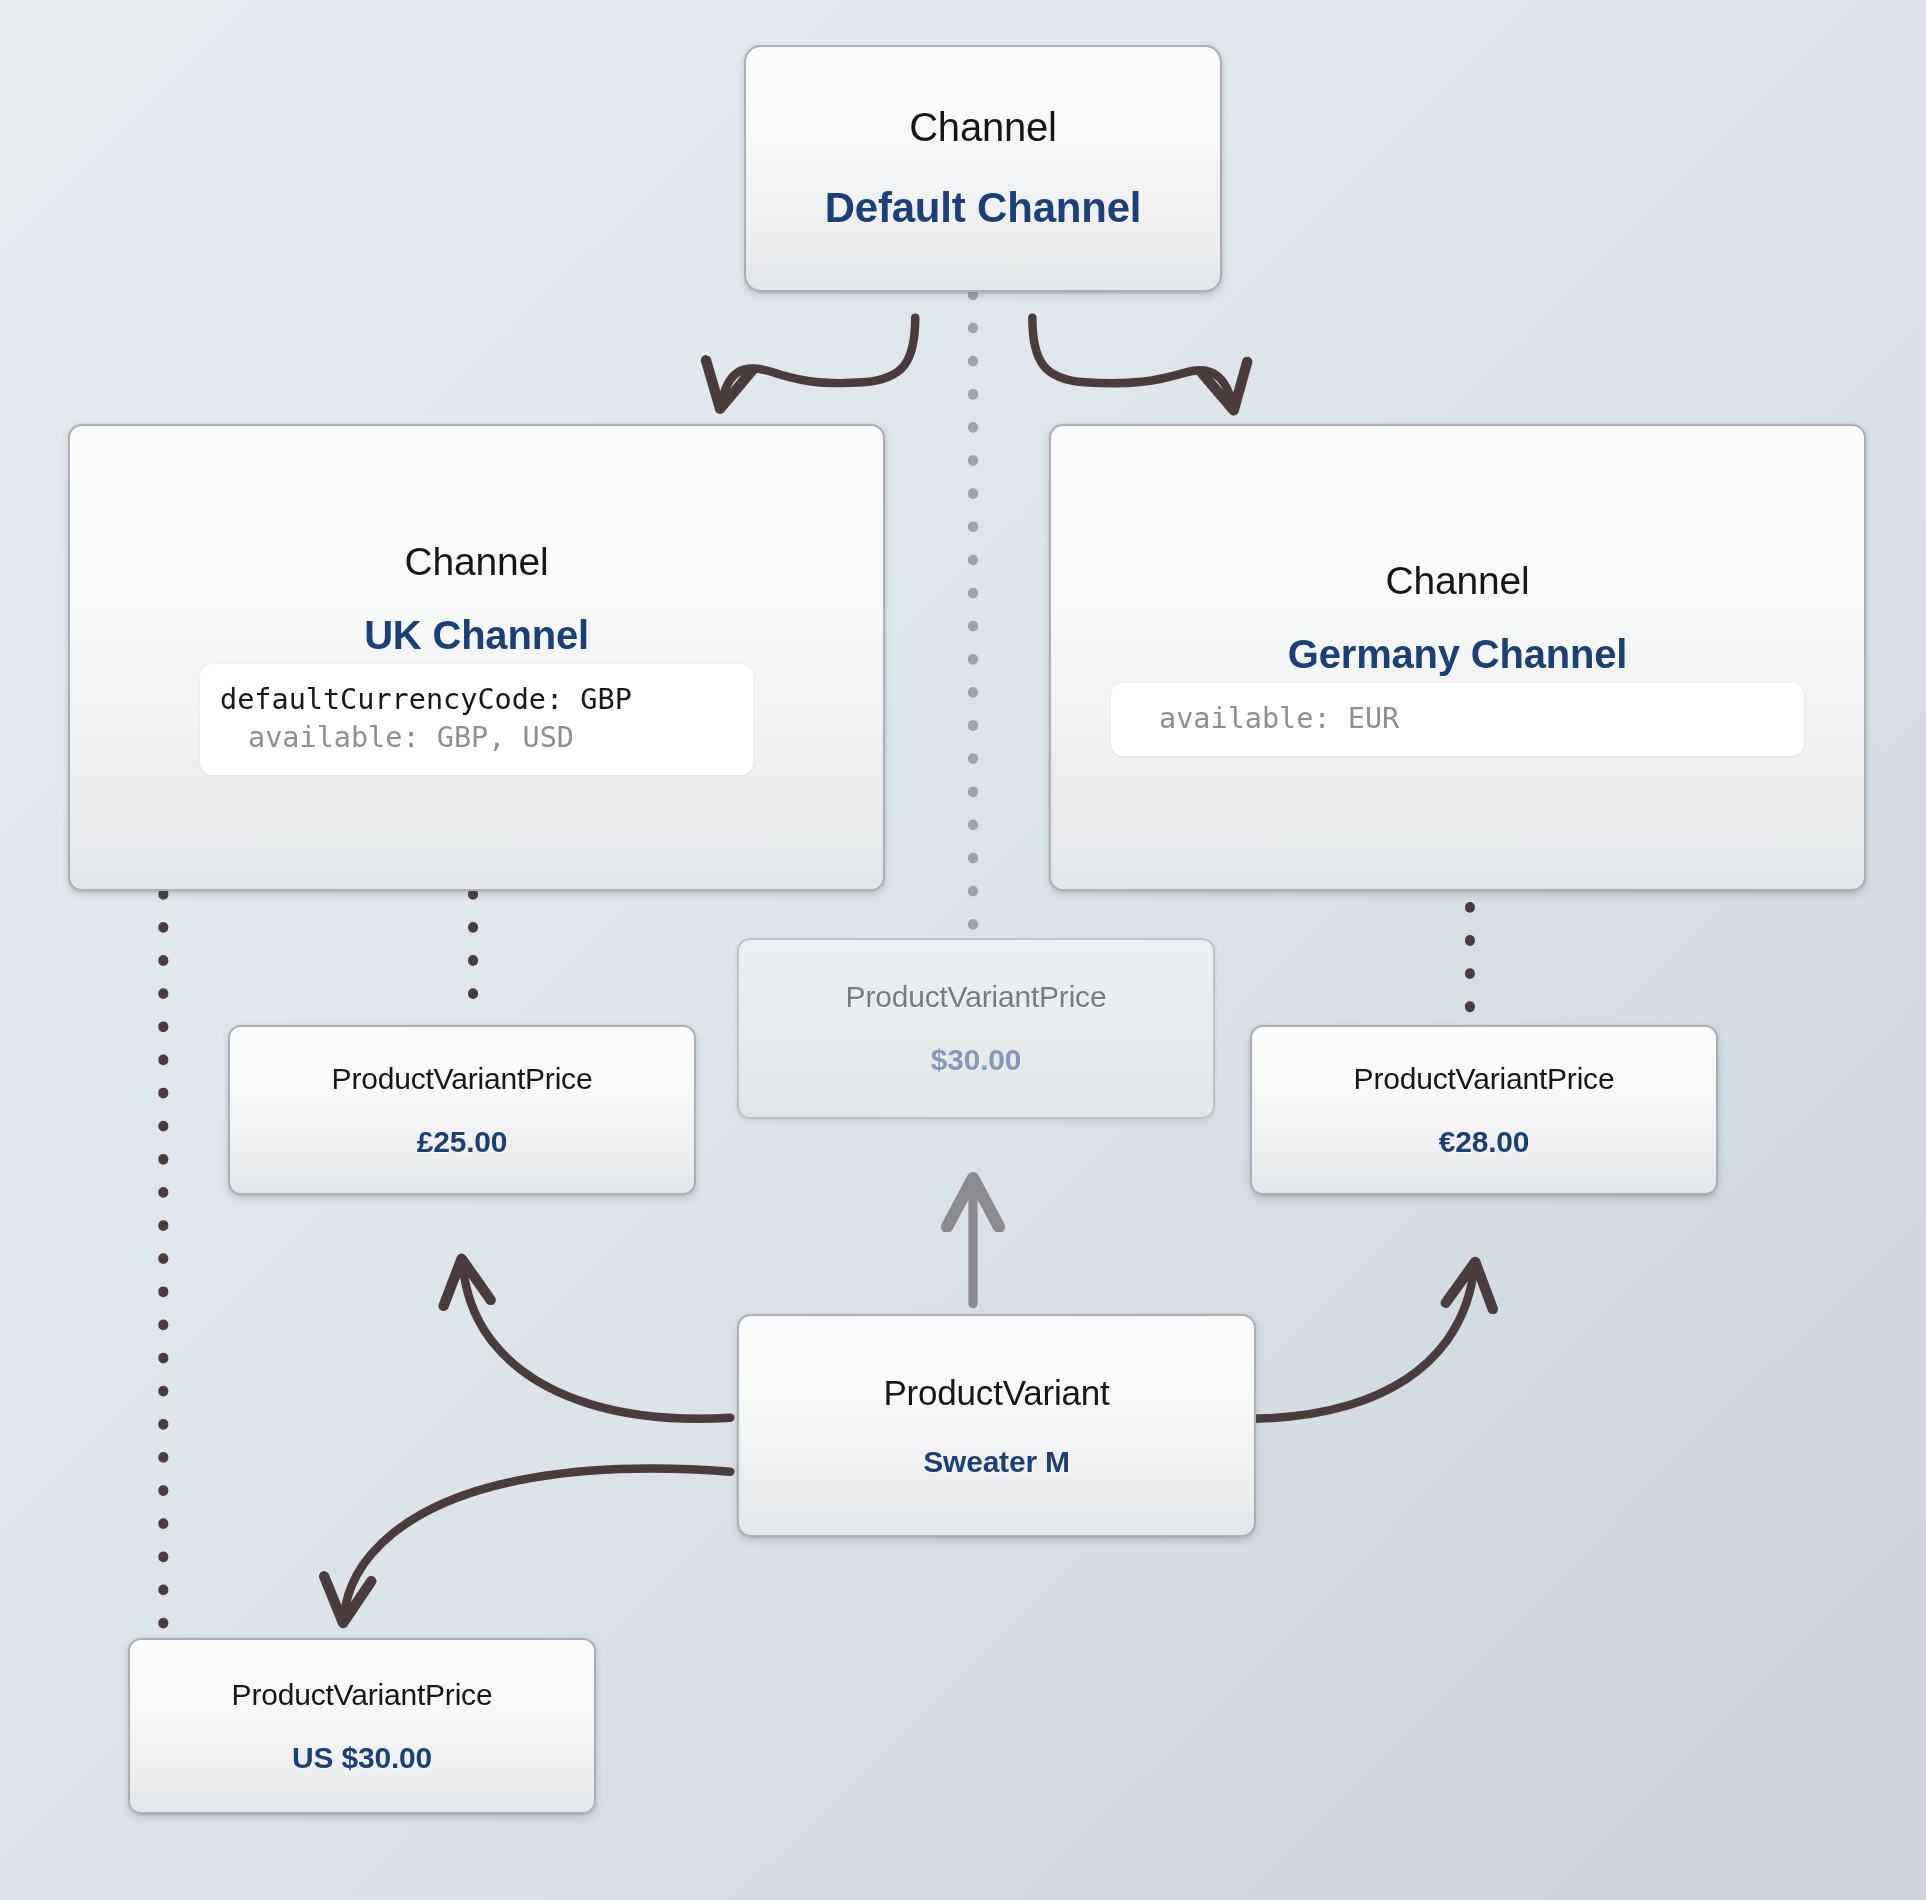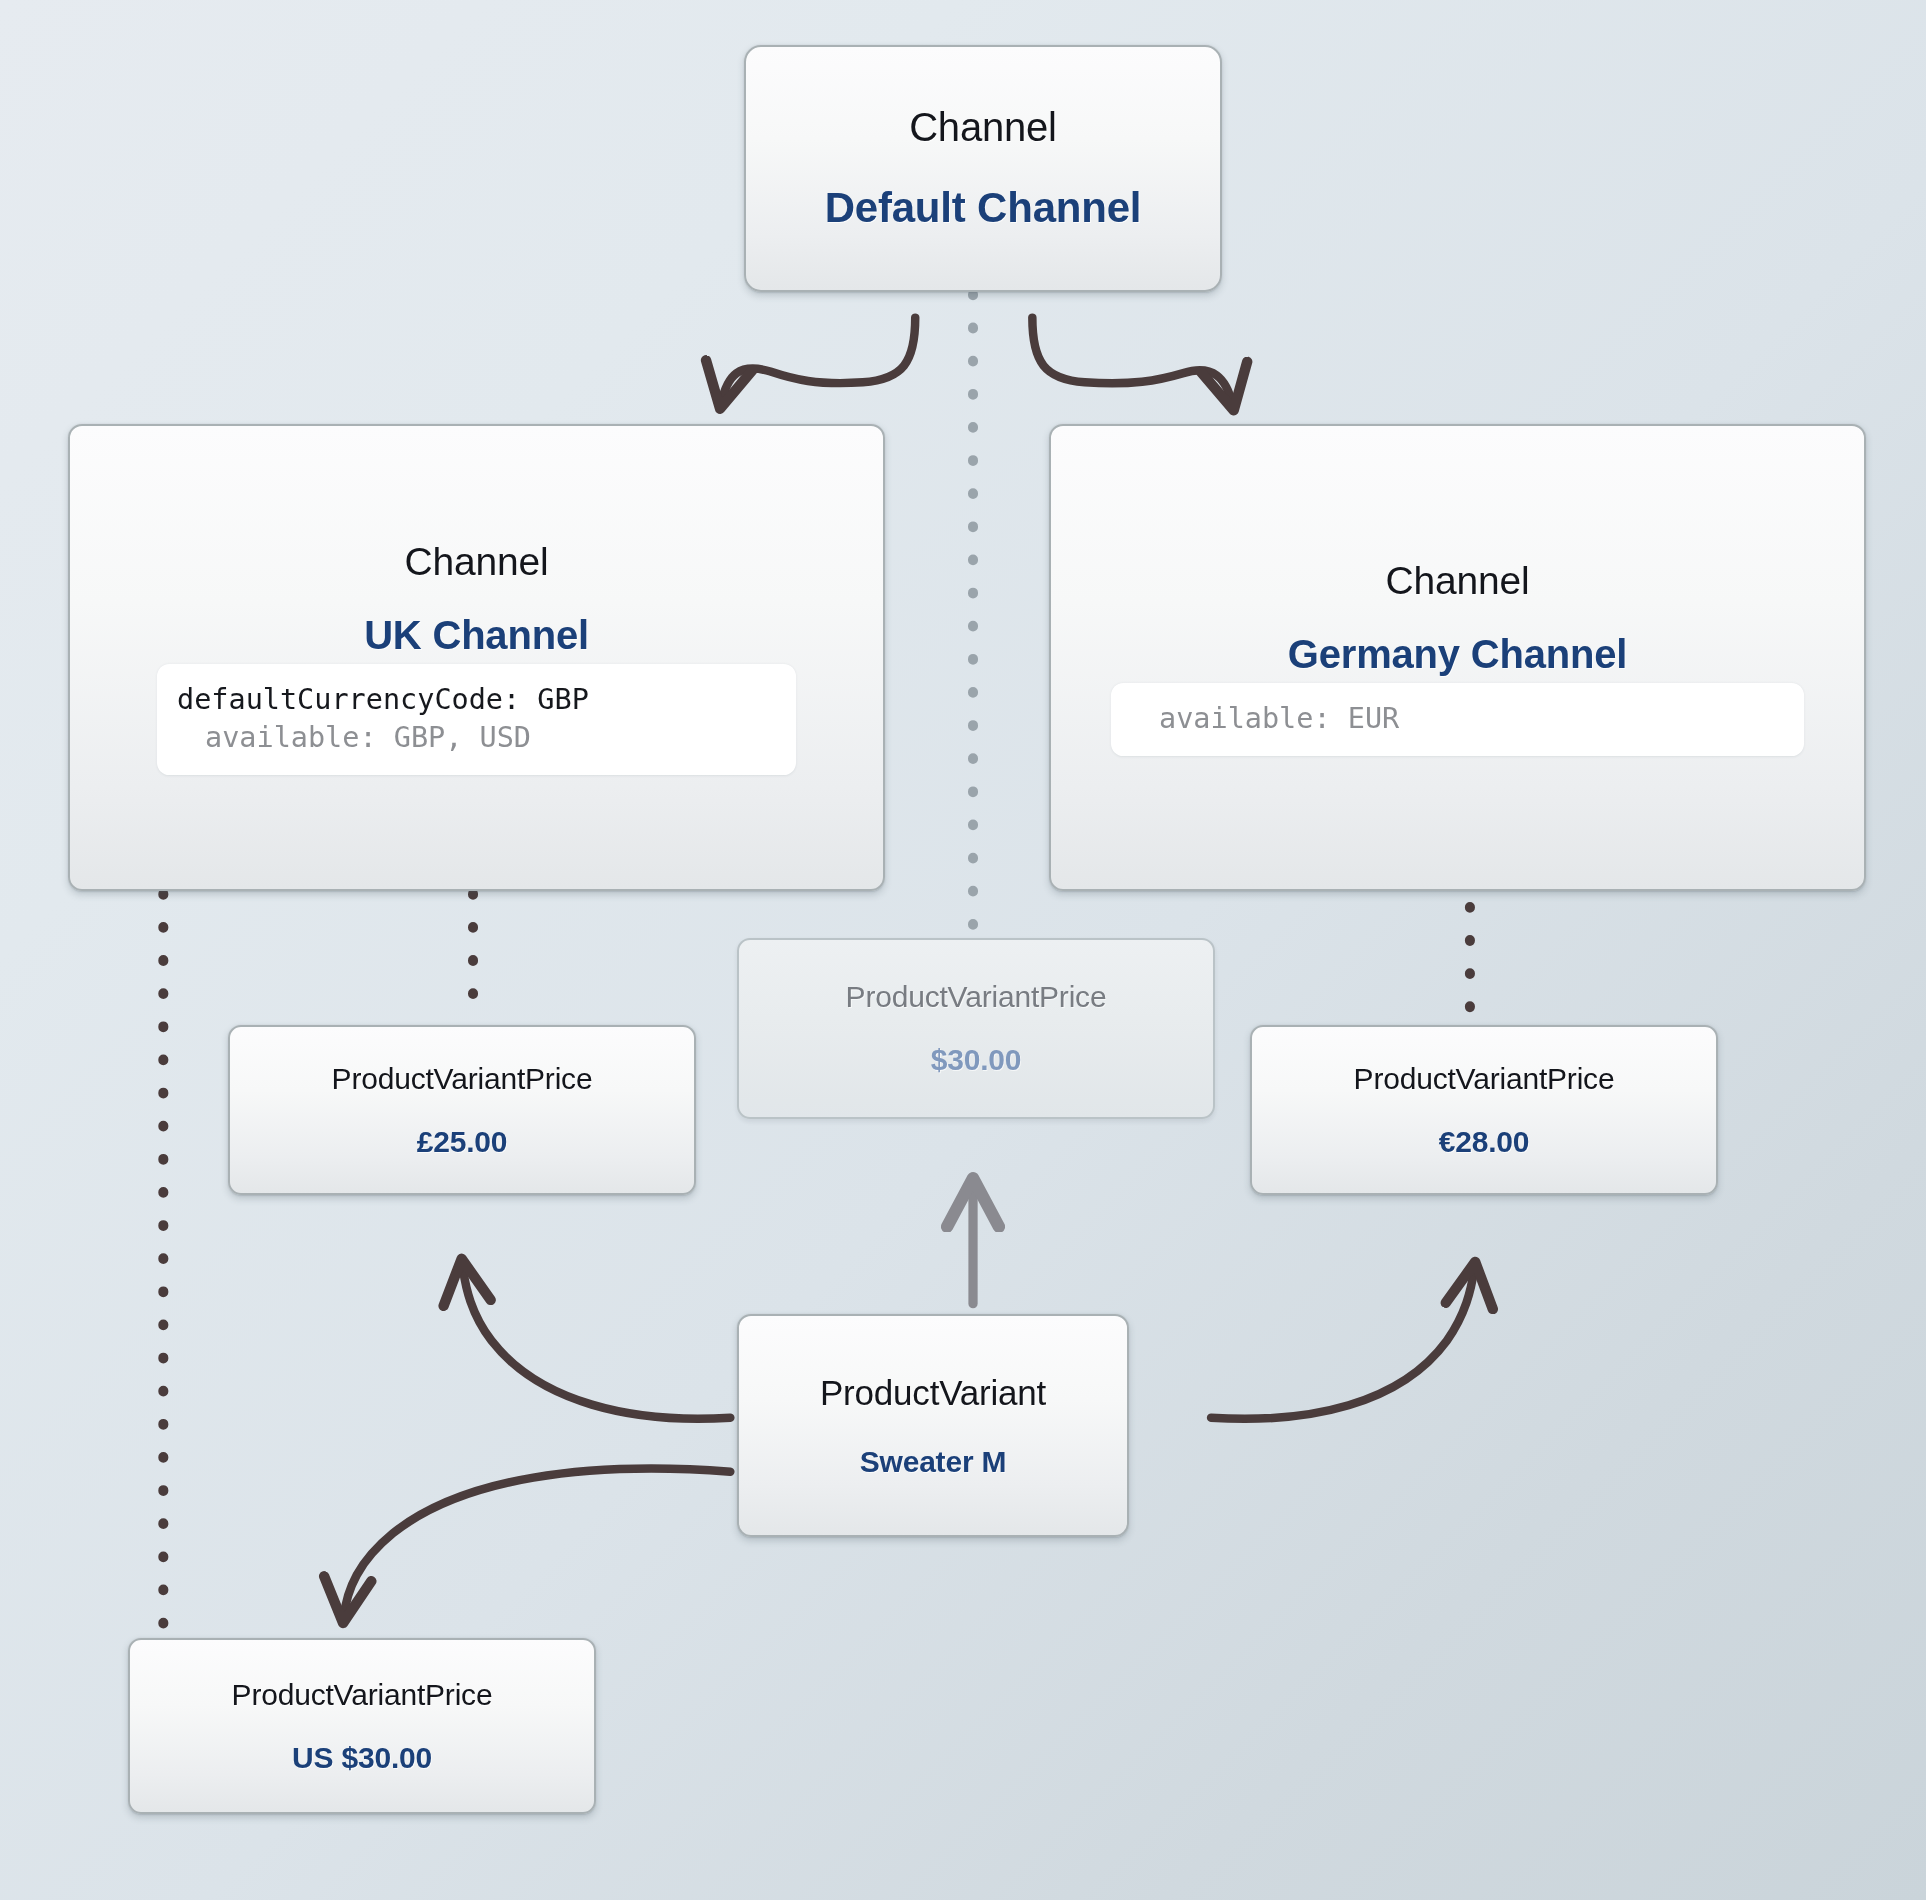--- a/index.html
+++ b/index.html
@@ -83,21 +83,21 @@
     margin-left: 28px;
   }
 
   
   #node-default { left: 744px; top: 45px; width: 478px; height: 247px; border-radius: 17px; }
   #node-default .type { font-size: 40px; margin-bottom: 34px; }
   #node-default .val  { font-size: 42px; }
 
   
   #node-uk { left: 68px; top: 424px; width: 817px; height: 467px; }
-  #node-uk .code-box { width: 639px; margin-top: 6.2px; }
+  #node-uk .code-box { width: 553px; margin-top: 6.2px; }
 
   #node-de { left: 1049px; top: 424px; width: 817px; height: 467px; }
   #node-de .code-box { width: 693px; margin-top: 6.2px; }
 
   
   .price { border-radius: 13px; }
   .price .type { font-size: 30px; margin-bottom: 29px; }
   .price .val  { font-size: 30px; }
 
   #node-price-gbp { left: 228px;  top: 1025px; width: 468px;  height: 170px; }
@@ -109,21 +109,21 @@
     left: 737px; top: 938px; width: 478px; height: 181px;
     border-color: #b9c2c6;
     background: linear-gradient(180deg, #eef1f3 0%, #e9edef 45%, #e2e7ea 100%);
     box-shadow: 0 2.3px 5.4px rgba(70,85,95,0.12);
     opacity: 0.96;
   }
   #node-price-faded .type { color: #74787e; font-size: 30px; margin-bottom: 29px; text-shadow: 0.8px 0.8px 0 rgba(255,255,255,0.7); }
   #node-price-faded .val  { color: #7d96bc; font-size: 30px; text-shadow: 0.8px 0.8px 0 rgba(255,255,255,0.7); }
 
   
-  #node-variant { left: 737px; top: 1314px; width: 392px; height: 223px; }
+  #node-variant { left: 737px; top: 1314px; width: 519px; height: 223px; }
   #node-variant .type { font-size: 35px; margin-bottom: 32px; }
   #node-variant .val  { font-size: 30px; }
 </style>
 </head>
 <body>
 
 <div id="canvas">
 
   <svg id="edges" viewBox="0 0 2500 2467" xmlns="http://www.w3.org/2000/svg">
     <defs>

